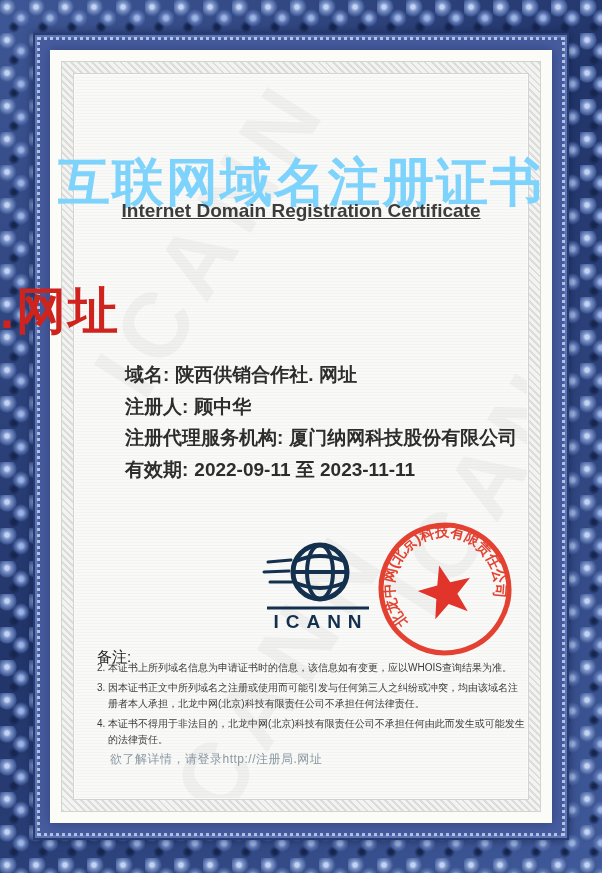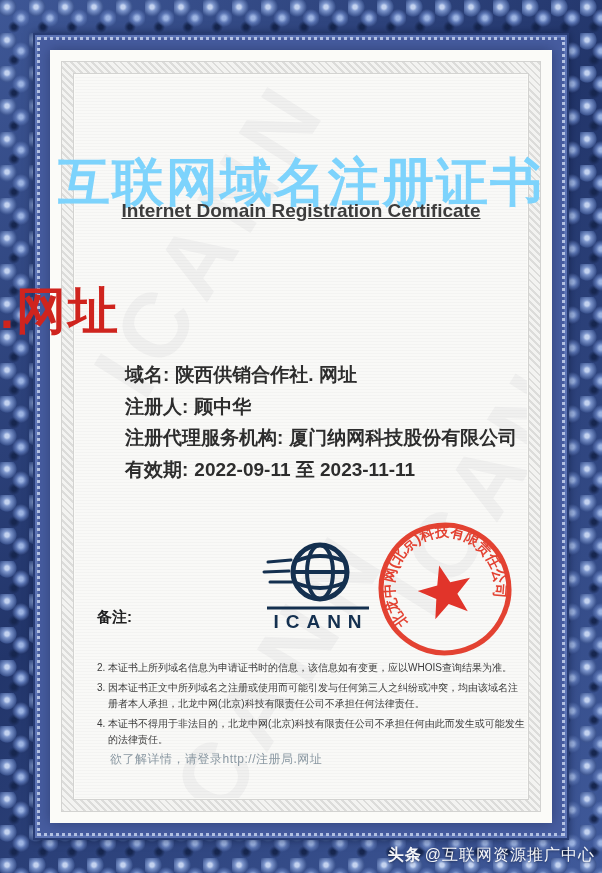--- a/index.html
+++ b/index.html
@@ -71,22 +71,22 @@
     font-size:19px; font-weight:600; color:#2d2d2d;
     line-height:31.5px; white-space:nowrap;
   }
   .field-row .lbl { margin-right:6px; }
 
   .icann { position:absolute; left:262px; top:534px; width:112px; height:97px; }
   .seal  { position:absolute; left:371px; top:518px; width:148px; height:142px;
            transform:rotate(-14deg); opacity:.93; }
 
   .notes-heading {
-    position:absolute; left:97px; top:608px;
-    font-size:15px; font-weight:700; color:#222;
+    position:absolute; left:97px; top:648px;
+    font-size:15px; font-weight:400; color:#222;
   }
   .notes { position:absolute; left:97px; top:660px; width:430px; }
   .note {
     font-size:10px; color:#3b3b3b; line-height:16px; margin-bottom:4px;
     padding-left:11px; text-indent:-11px;
   }
   .footer-link {
     position:absolute; left:110px; top:751px;
     font-size:12px; color:#8a98a2; letter-spacing:.5px;
   }
@@ -161,17 +161,14 @@
 
   <div class="notes-heading">备注:</div>
   <div class="notes">
     <div class="note">2. 本证书上所列域名信息为申请证书时的信息，该信息如有变更，应以WHOIS查询结果为准。</div>
     <div class="note">3. 因本证书正文中所列域名之注册或使用而可能引发与任何第三人之纠纷或冲突，均由该域名注册者本人承担，北龙中网(北京)科技有限责任公司不承担任何法律责任。</div>
     <div class="note">4. 本证书不得用于非法目的，北龙中网(北京)科技有限责任公司不承担任何由此而发生或可能发生的法律责任。</div>
   </div>
 
   <div class="footer-link">欲了解详情，请登录http://注册局.网址</div>
 
-  <div class="bottom-watermark">
-    <span class="brand">头条</span><span>@互联网资源推广中心</span>
-  </div>
 
 </div>
 
 </body></html>

